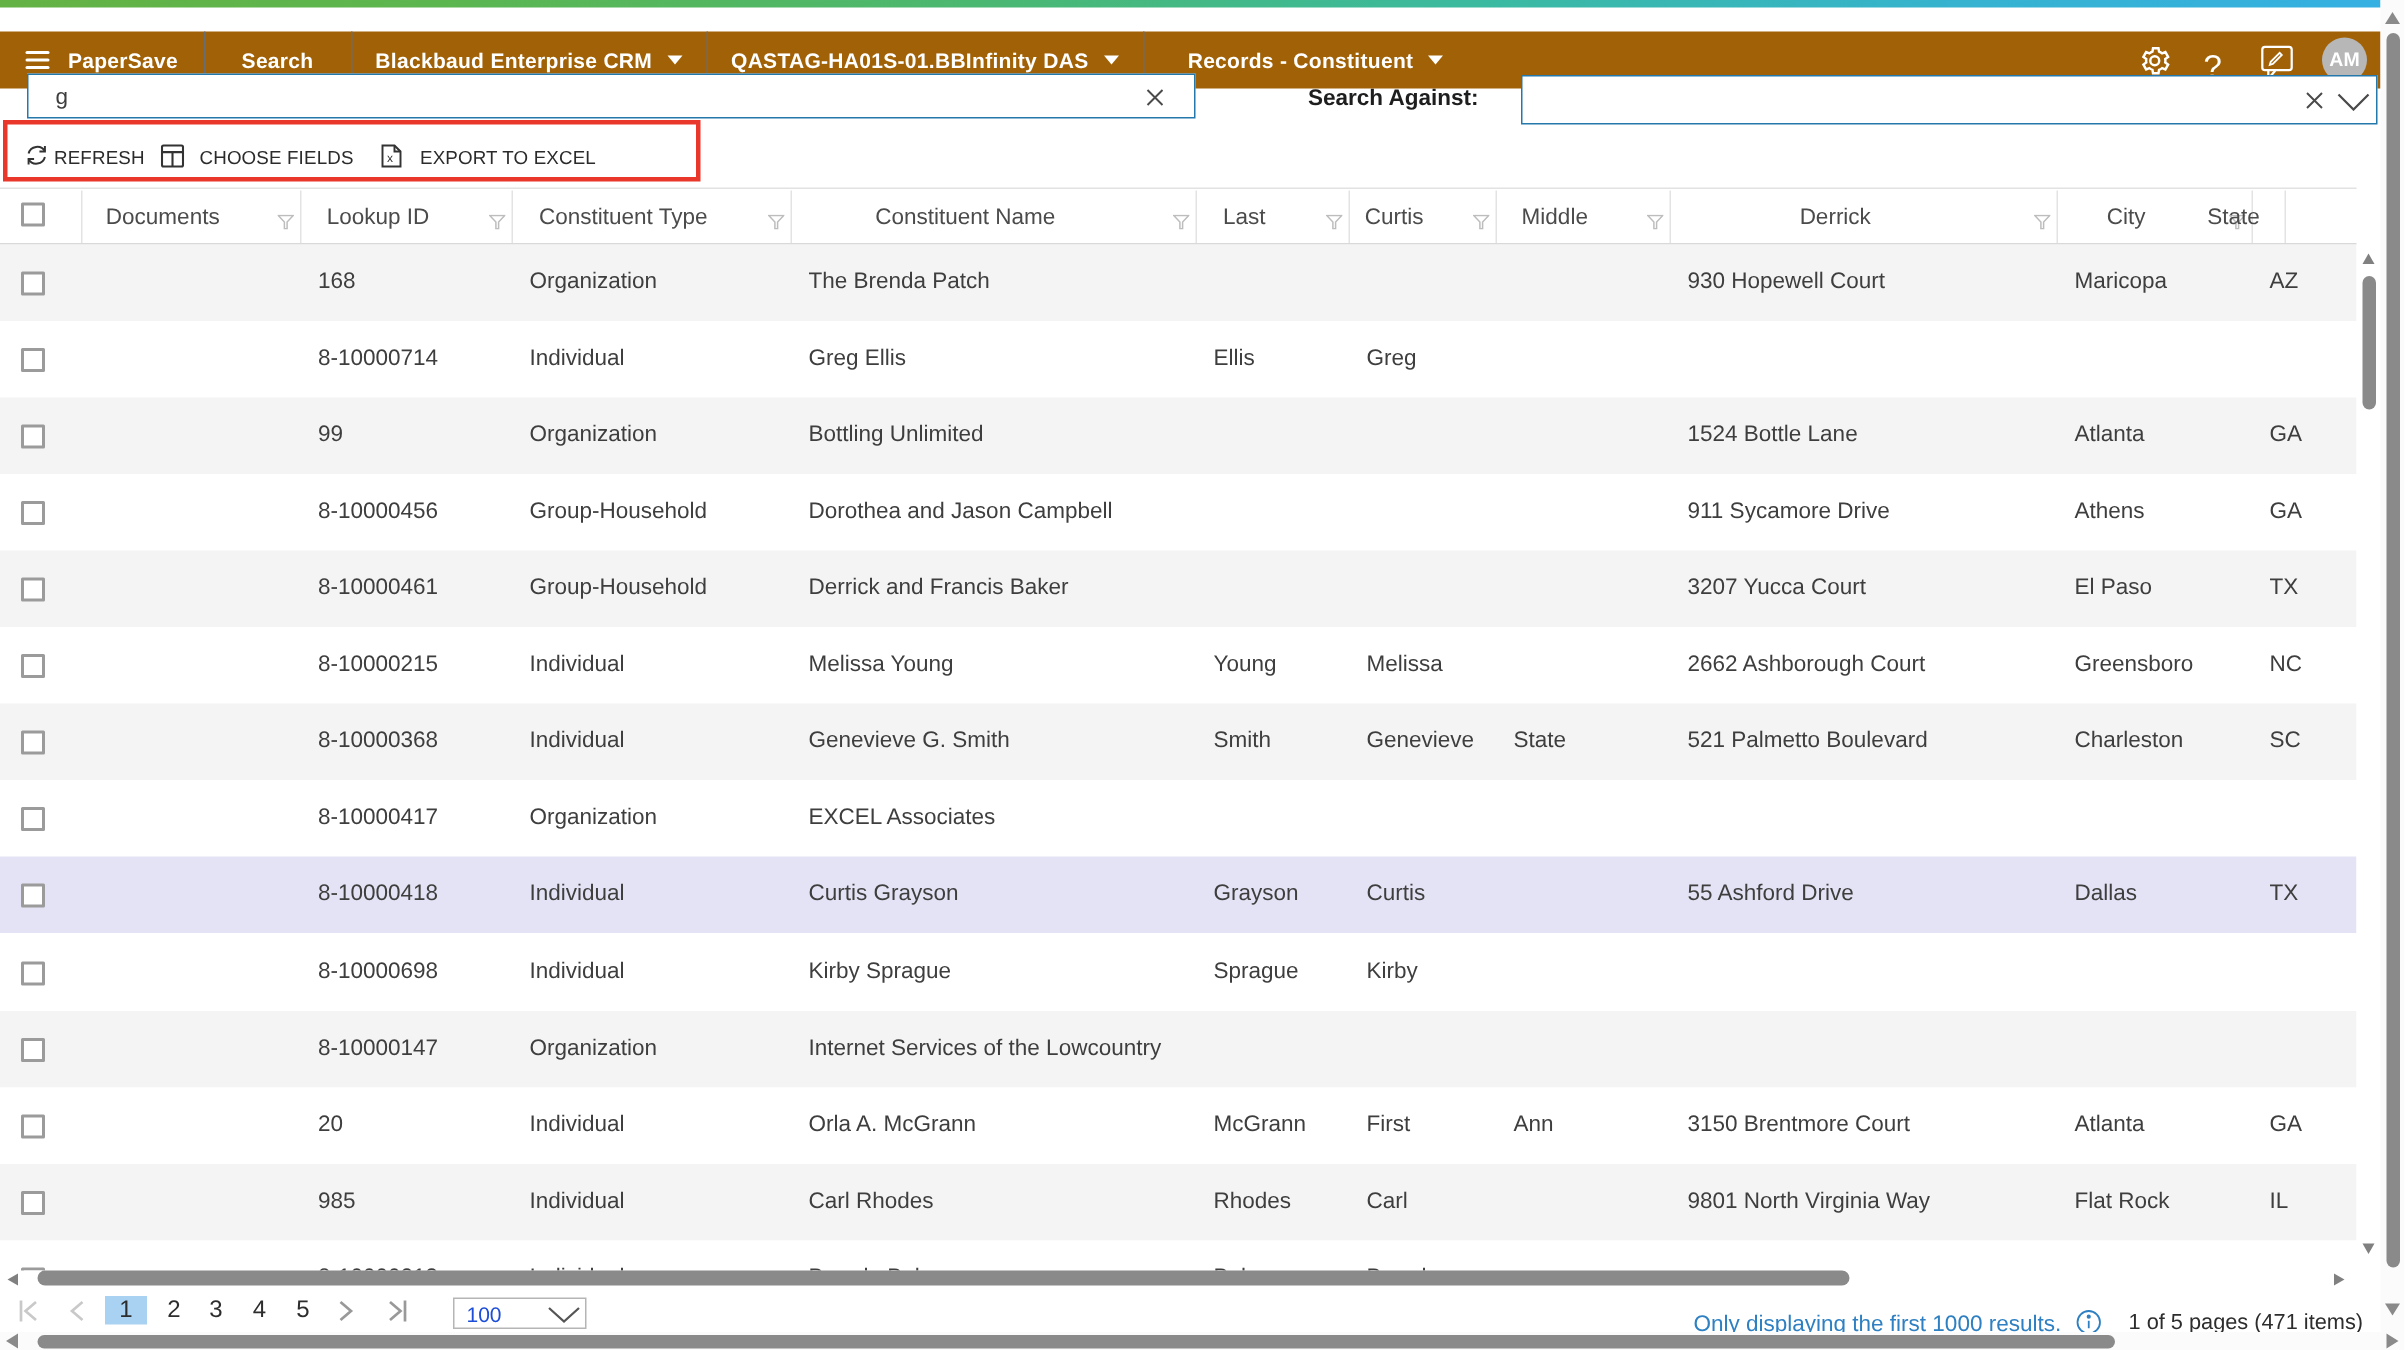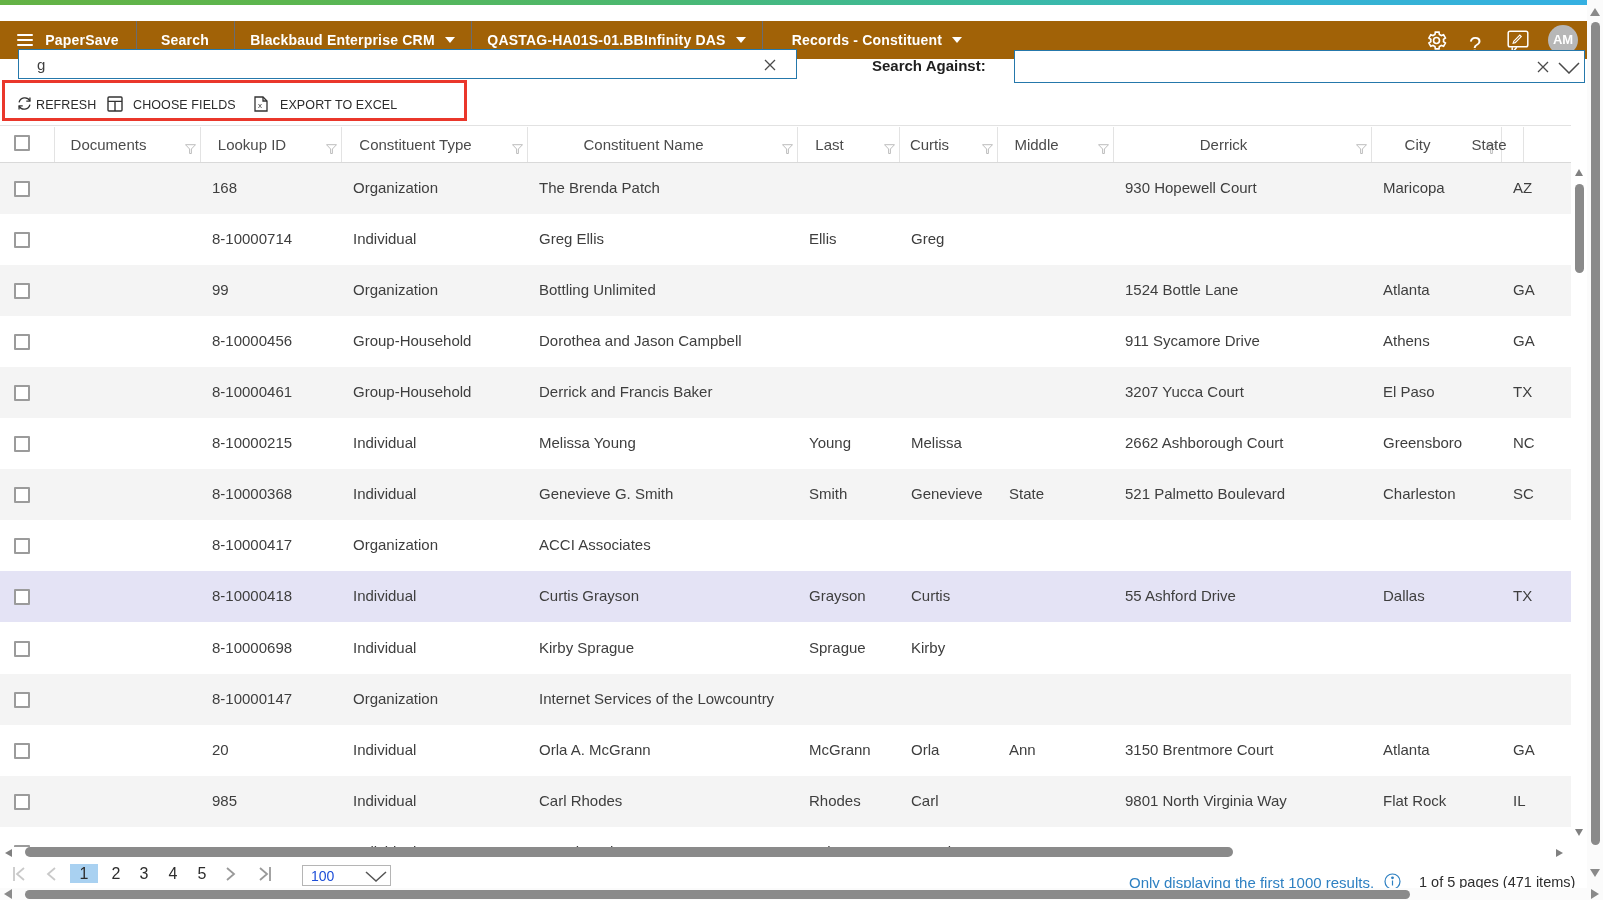--- a/index.html
+++ b/index.html
@@ -282,21 +282,21 @@
           <div class="bcell btxt" style="left:1114px;width:258px">521 Palmetto Boulevard</div>
           <div class="bcell btxt" style="left:1372px;width:130px">Charleston</div>
           <div class="bcell btxt" style="left:1502px;width:69px">SC</div>
         </div>
 <div class="row rw" style="top:357.4px">
           <div class="bcell" style="left:0;width:55px">
             <div class="cb" style="margin:18px 0 0 14px"></div>
           </div>
           <div class="bcell btxt" style="left:201px;width:141px">8-10000417</div>
           <div class="bcell btxt" style="left:342px;width:186px">Organization</div>
-          <div class="bcell btxt" style="left:528px;width:270px">ACCI Associates</div>
+          <div class="bcell btxt" style="left:528px;width:270px">EXCEL Associates</div>
         </div>
 <div class="row rh" style="top:408.4px">
           <div class="bcell" style="left:0;width:55px">
             <div class="cb" style="margin:18px 0 0 14px"></div>
           </div>
           <div class="bcell btxt" style="left:201px;width:141px">8-10000418</div>
           <div class="bcell btxt" style="left:342px;width:186px">Individual</div>
           <div class="bcell btxt" style="left:528px;width:270px">Curtis Grayson</div>
           <div class="bcell btxt" style="left:798px;width:102px">Grayson</div>
           <div class="bcell btxt" style="left:900px;width:98px">Curtis</div>
@@ -323,21 +323,21 @@
           <div class="bcell btxt" style="left:528px;width:270px">Internet Services of the Lowcountry</div>
         </div>
 <div class="row rw" style="top:561.6px">
           <div class="bcell" style="left:0;width:55px">
             <div class="cb" style="margin:18px 0 0 14px"></div>
           </div>
           <div class="bcell btxt" style="left:201px;width:141px">20</div>
           <div class="bcell btxt" style="left:342px;width:186px">Individual</div>
           <div class="bcell btxt" style="left:528px;width:270px">Orla A. McGrann</div>
           <div class="bcell btxt" style="left:798px;width:102px">McGrann</div>
-          <div class="bcell btxt" style="left:900px;width:98px">Orla</div>
+          <div class="bcell btxt" style="left:900px;width:98px">First</div>
           <div class="bcell btxt" style="left:998px;width:116px">Ann</div>
           <div class="bcell btxt" style="left:1114px;width:258px">3150 Brentmore Court</div>
           <div class="bcell btxt" style="left:1372px;width:130px">Atlanta</div>
           <div class="bcell btxt" style="left:1502px;width:69px">GA</div>
         </div>
 <div class="row rg" style="top:612.6px">
           <div class="bcell" style="left:0;width:55px">
             <div class="cb" style="margin:18px 0 0 14px"></div>
           </div>
           <div class="bcell btxt" style="left:201px;width:141px">985</div>

